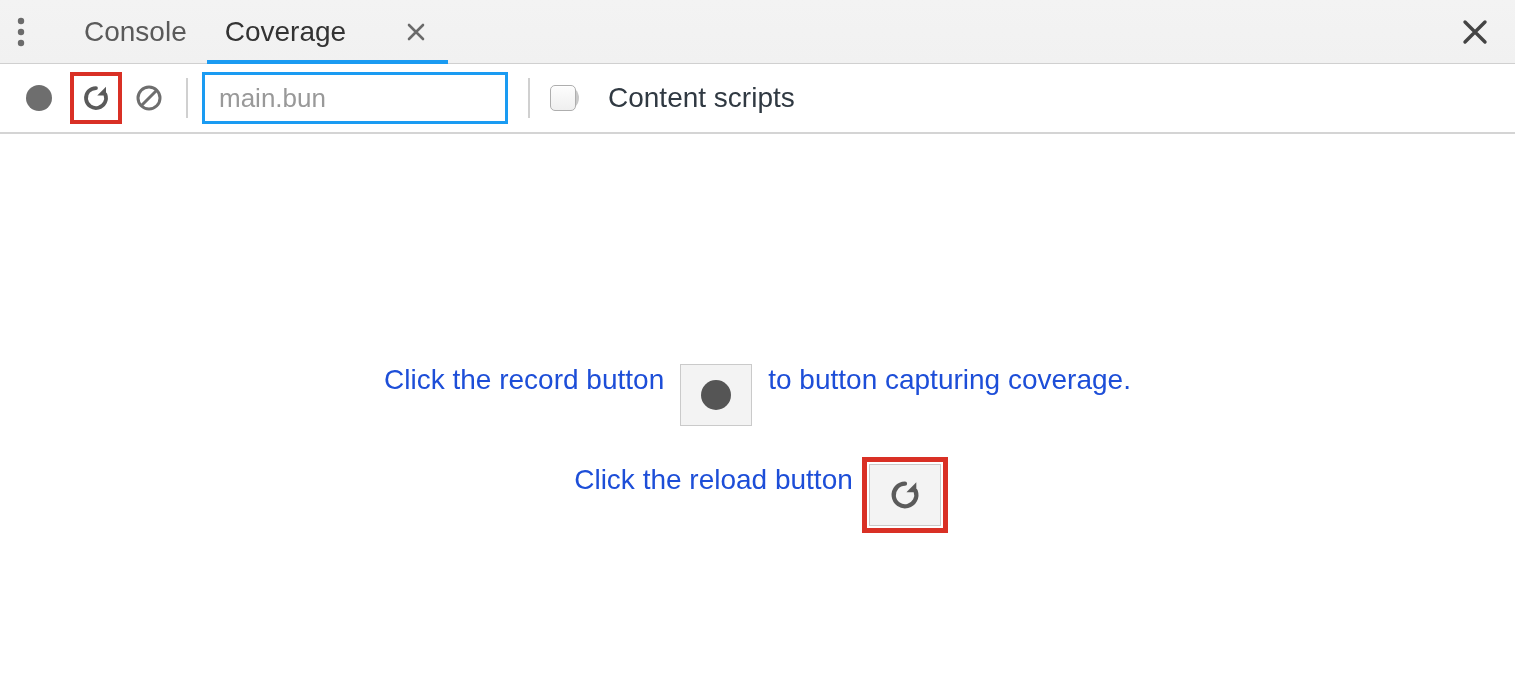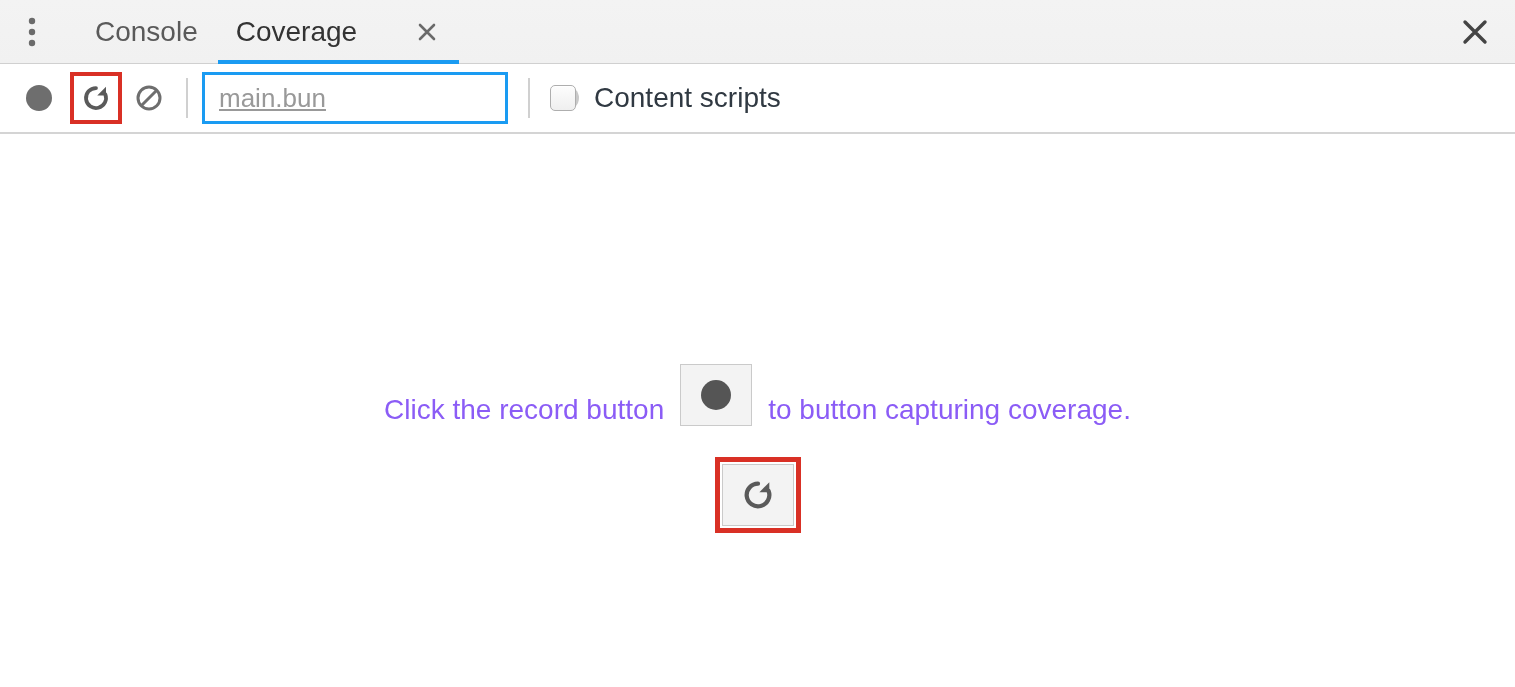--- a/index.html
+++ b/index.html
@@ -10,21 +10,21 @@
     background: #ffffff;
     color: #303942;
     overflow: hidden;
   }
   .tabbar {
     height: 64px;
     background: linear-gradient(#f3f3f3,#f1f1f1);
     border-bottom: 1px solid #d0d0d0;
     display: flex;
     align-items: stretch;
-    padding-left: 15px;
+    padding-left: 4px;
     position: relative;
   }
   .kebab {
     width: 34px;
     display: flex;
     align-items: center;
     justify-content: center;
     cursor: pointer;
     margin-right: 28px;
   }
@@ -103,58 +103,57 @@
     padding: 0 10px 0 14px;
     margin-right: 14px;
   }
   .filter-input {
     flex: 1;
     border: none;
     outline: none;
     font-size: 26px;
     color: #999;
     background: transparent;
-    text-decoration: underline;
   }
   .filter-input::placeholder { color: #9a9a9a; }
   .filter-clear {
     width: 30px; height: 30px;
     display: flex; align-items: center; justify-content: center;
     cursor: pointer;
   }
   .vdiv2 {
     width: 2px; height: 40px;
     background: #d0d0d0;
     margin: 0 20px 0 6px;
   }
   .chk-wrap {
-    display: flex; align-items: center; gap: 18px;
+    display: flex; align-items: center; gap: 32px;
     cursor: pointer;
   }
   .chk-box {
     width: 26px; height: 26px;
     border: 1px solid #aeaeae;
     border-radius: 5px;
     background: linear-gradient(#fdfdfd,#efefef);
     box-shadow: inset 0 1px 0 #fff;
   }
   .chk-label { font-size: 28px; color: #303942; }
   .content {
     padding-top: 230px;
     display: flex;
     flex-direction: column;
     align-items: center;
     gap: 38px;
   }
   .hint-row {
     display: flex;
-    align-items: flex-end;
+    align-items: flex-start;
     gap: 16px;
     font-size: 28px;
-    color: #8b5cf6;
+    color: #1d4ed8;
     white-space: nowrap;
   }
   .inline-btn {
     width: 72px; height: 62px;
     border: 1px solid #cacaca;
     background: #f3f3f3;
     display: flex; align-items: center; justify-content: center;
     cursor: pointer;
   }
   .inline-btn.outlined {
@@ -230,20 +229,21 @@
 
 <div class="content">
   <div class="hint-row">
     <span>Click the record button</span>
     <span class="inline-btn">
       <span class="inline-circle"></span>
     </span>
     <span>to button capturing coverage.</span>
   </div>
   <div class="hint-row">
+    <span>Click the reload button</span>
     <span class="inline-btn outlined">
       <svg width="34" height="34" viewBox="0 0 24 24">
         <path d="M12 4 a8 8 0 1 0 7.5 5.2" fill="none" stroke="#5a5a5a" stroke-width="3" stroke-linecap="round"></path>
         <path d="M20 3 L20 10 L13 10 Z" fill="#5a5a5a"></path>
       </svg>
     </span>
   </div>
 </div>
 
 </body></html>

